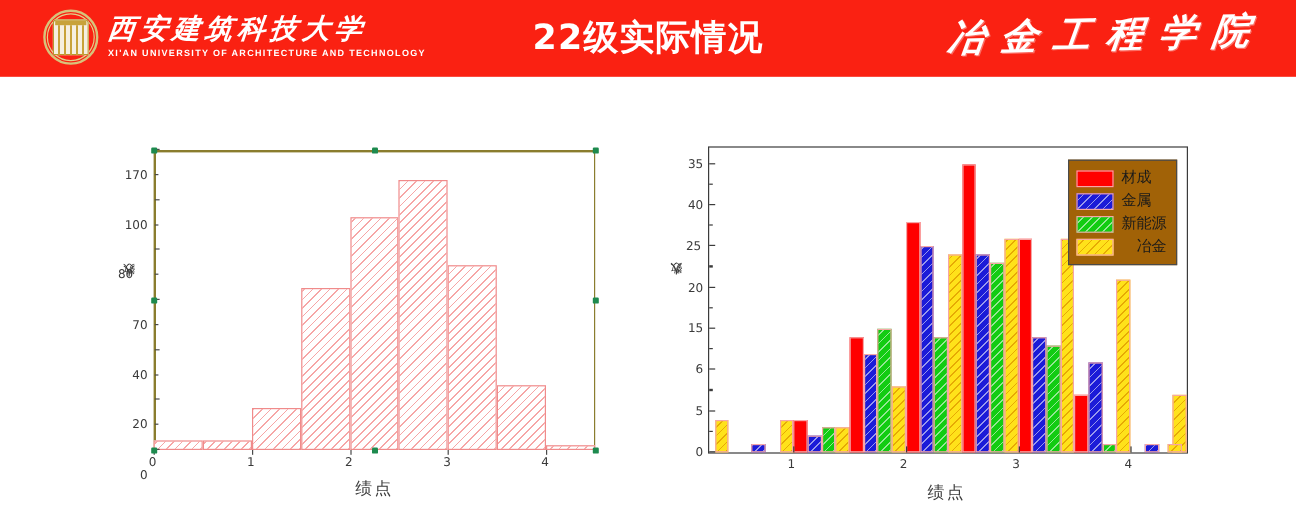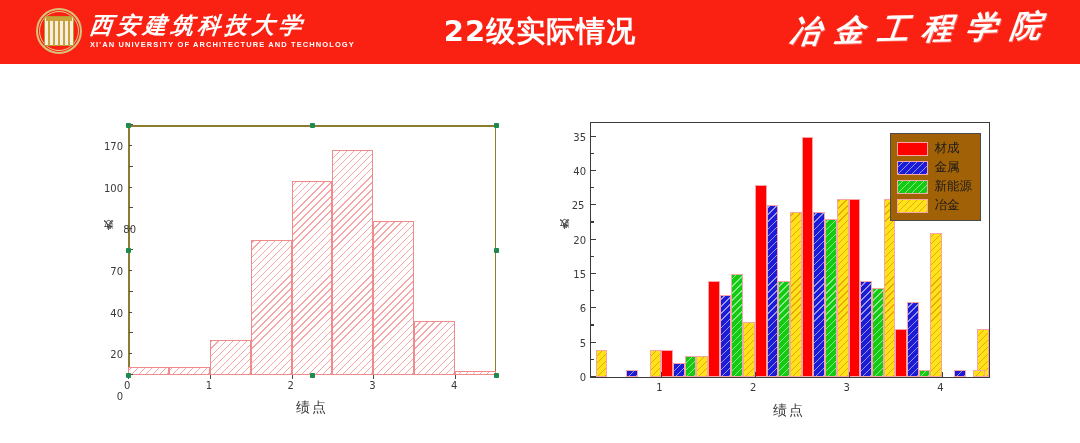--- a/index.html
+++ b/index.html
@@ -167,21 +167,21 @@
   .rc-tickv-m{ position:absolute; background:#3b3b3b; width:3px; height:1.2px; }
   .rc-tickh{ position:absolute; background:#3b3b3b; width:1.2px; height:5px; }
   .rc-legend{
     position:absolute; right:8px; top:10px;
     border:1px solid #4a4a4a; background:#a16207;
     padding:6px 8px 6px 6px; z-index:7;
   }
   .rc-legend-row{
     display:flex; align-items:center; gap:7px; margin-bottom:2px;
   }
-  .rc-legend-row:last-child{ margin-bottom:0; }
+  .rc-legend-row:last-child{ margin-bottom:0;justify-content:space-between; }
   .rc-legend-swatch{
     width:31px; height:14px; border:1px solid #f6a6a6;
   }
   .rc-legend-text{
     font-size:12.5px; color:#1a1a1a;
     font-family:"DejaVu Sans", sans-serif; white-space:nowrap;
   }
 </style>
 </head>
 <body>
@@ -246,21 +246,21 @@
       <div class="handle" style="left: 365.5px; bottom: 122.5px;"></div>
       <div class="handle" style="left: -2.5px; bottom: 247.5px;"></div>
       <div class="handle" style="left: 181.5px; bottom: 247.5px;"></div>
       <div class="handle" style="left: 365.5px; bottom: 247.5px;"></div>
     </div>
   <div class="axis-label-x" id="lcXLabel" style="left: 28px; width: 368px; top: 289px;">绩点</div>
 <div class="tick-lbl" style="right: 387px; bottom: 8px; text-align: right;">0</div>
     <div class="tick-lbl" style="right: 387px; bottom: 49.6667px; text-align: right;">20</div>
     <div class="tick-lbl" style="right: 387px; bottom: 91.3333px; text-align: right;">40</div>
     <div class="tick-lbl" style="right: 387px; bottom: 133px; text-align: right;">70</div>
-    <div class="tick-lbl" style="right: 374px; bottom: 174.667px; text-align: right;">80</div>
+    <div class="tick-lbl" style="right: 399px; bottom: 174.667px; text-align: right;">80</div>
     <div class="tick-lbl" style="right: 387px; bottom: 216.333px; text-align: right;">100</div>
     <div class="tick-lbl" style="right: 387px; bottom: 258px; text-align: right;">170</div>
     <div class="tick-lbl" style="left: 24px; top: 270px;">0</div>
     <div class="tick-lbl" style="left: 105.778px; top: 270px;">1</div>
     <div class="tick-lbl" style="left: 187.556px; top: 270px;">2</div>
     <div class="tick-lbl" style="left: 269.333px; top: 270px;">3</div>
     <div class="tick-lbl" style="left: 351.111px; top: 270px;">4</div>
   </div>
 
 <div class="chart-wrap" id="rightChart">

